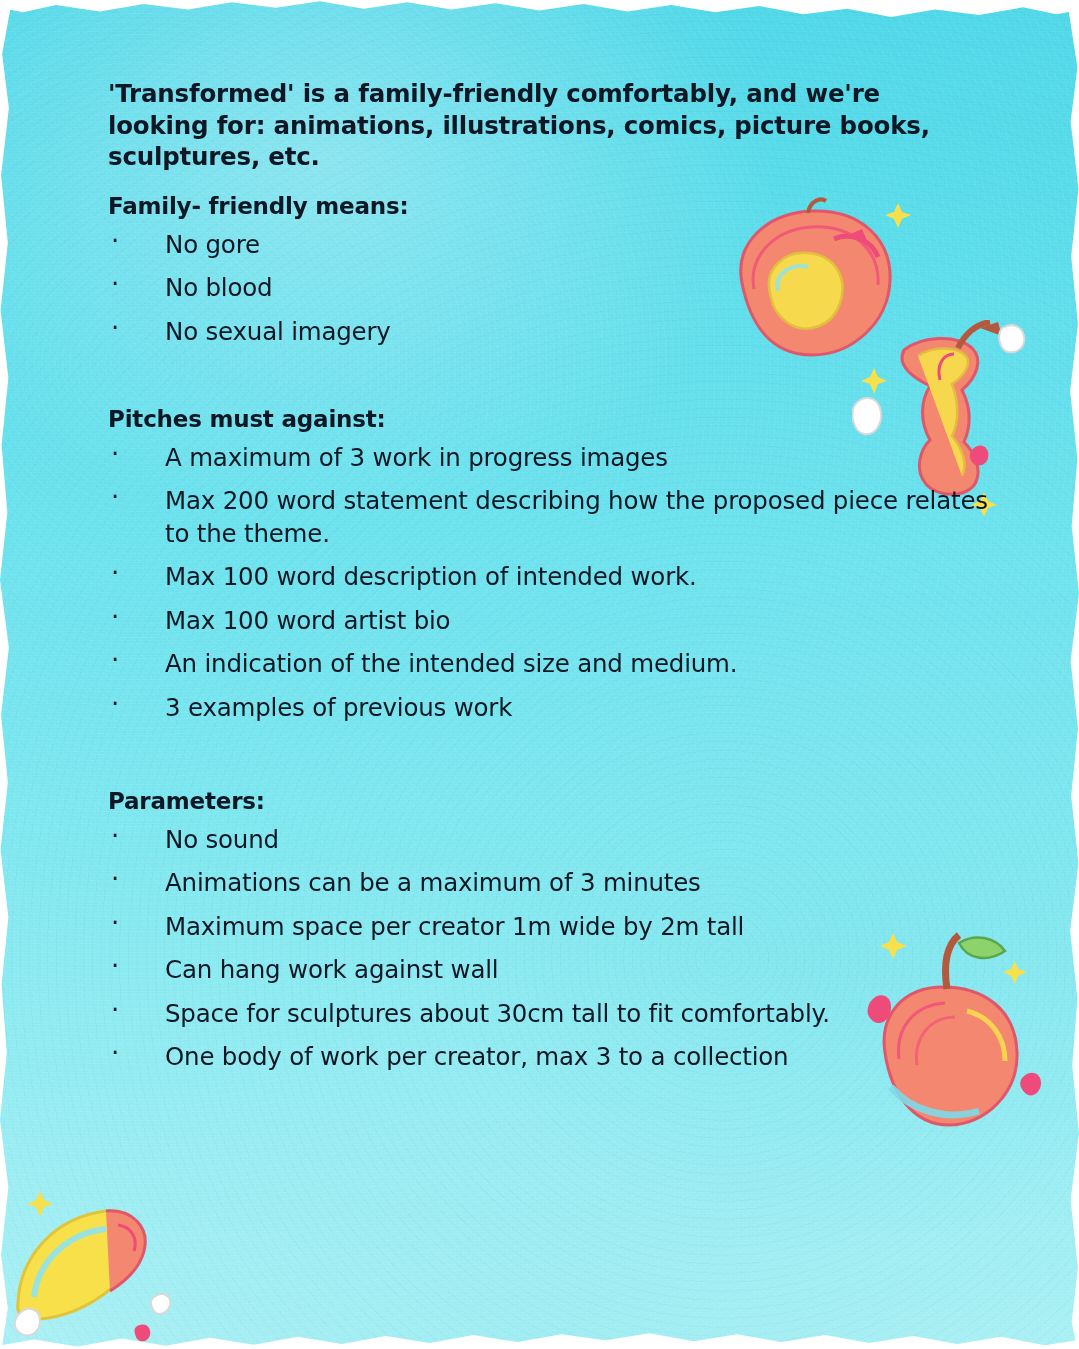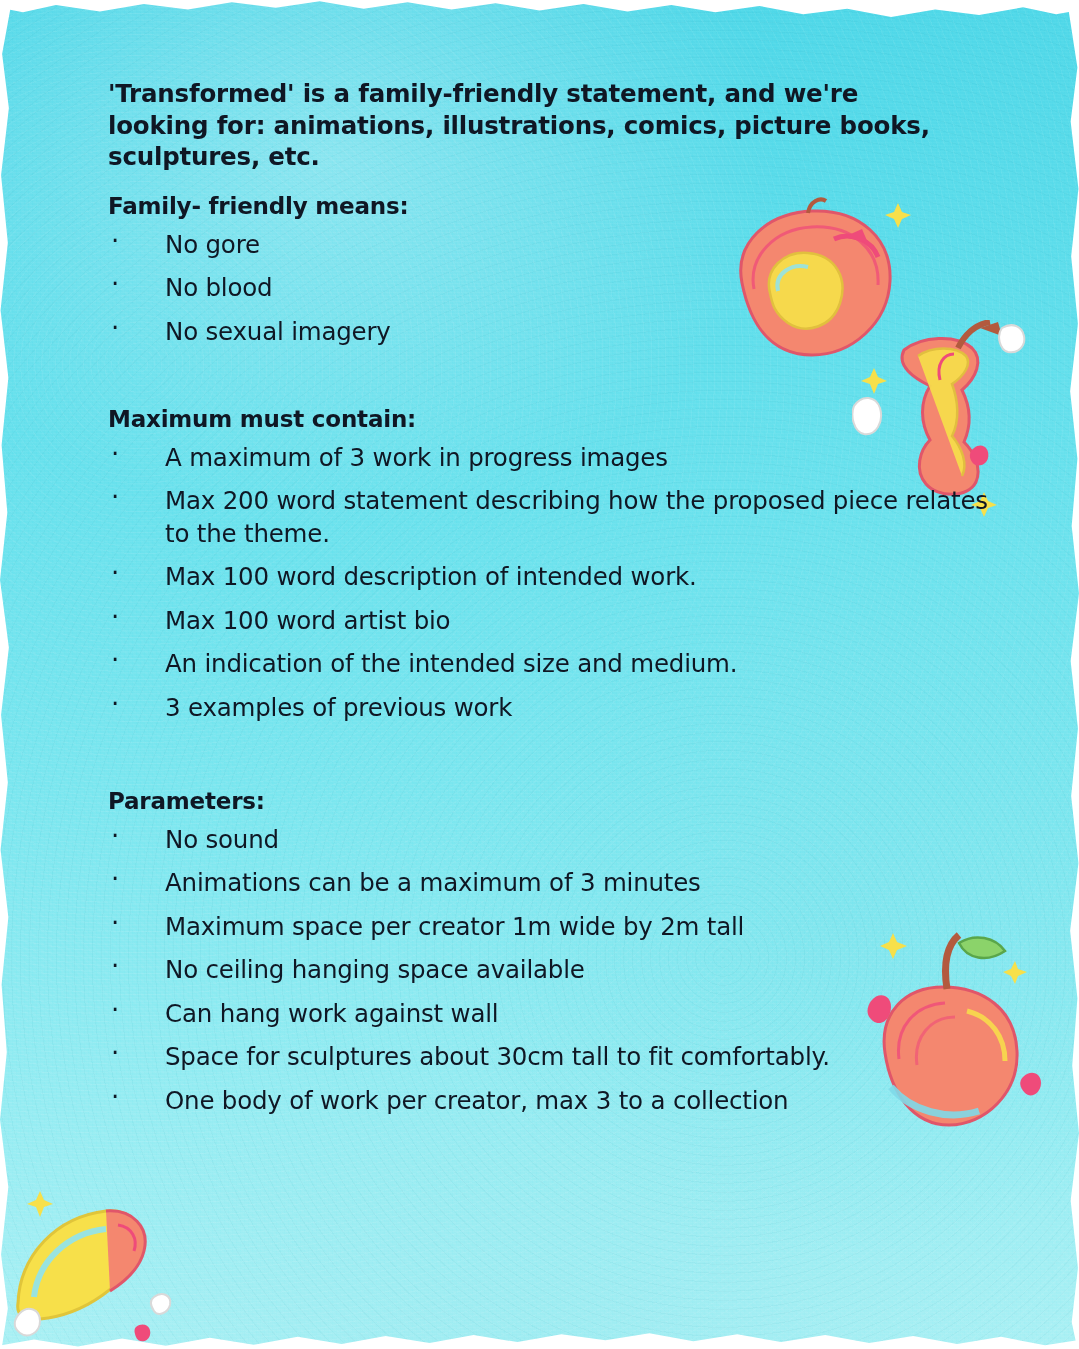--- a/index.html
+++ b/index.html
@@ -195,47 +195,46 @@
     <path d="M24 112 C28 76 58 48 96 44" fill="none" stroke="#8ee3ef" stroke-width="6" opacity="0.9"></path>
     <path d="M96 26 C122 24 140 42 134 66 C130 82 116 96 100 106" fill="#f4876f" stroke="#e0566a" stroke-width="3"></path>
     <path d="M108 40 C122 42 128 54 124 66" fill="none" stroke="#ef4b7a" stroke-width="3"></path>
     <path d="M10 128 C18 120 30 124 30 136 C30 148 18 154 10 148 C2 142 4 134 10 128 Z" fill="#ffffff" stroke="#d9d9d9" stroke-width="2"></path>
     <path d="M144 112 C152 106 162 110 160 120 C158 128 148 132 144 126 C140 120 140 115 144 112 Z" fill="#ffffff" stroke="#d9d9d9" stroke-width="2"></path>
     <path d="M126 142 C134 136 142 142 140 150 C138 158 128 158 126 152 C124 147 124 144 126 142 Z" fill="#ef4b7a"></path>
     <path d="M30 6 l4 9 9 4 -9 3 -4 10 -4 -10 -9 -3 9 -4 z" fill="#f7e04a"></path>
   </svg>
 
   <div class="content">
-    <p class="para">'Transformed' is a family-friendly statement, and we're looking for: animations, illustrations, comics, picture books, sculptures, etc.</p>
+    <p class="para">'Transformed' is a family-friendly comfortably, and we're looking for: animations, illustrations, comics, picture books, sculptures, etc.</p>
 
     <h2 class="section-head">Family- friendly means:</h2>
     <ul class="bullets">
       <li>No gore</li>
       <li>No blood</li>
       <li>No sexual imagery</li>
     </ul>
 
     <div class="gap-md"></div>
 
-    <h2 class="section-head">Maximum must contain:</h2>
+    <h2 class="section-head">Pitches must against:</h2>
     <ul class="bullets spaced">
       <li>A maximum of 3 work in progress images</li>
       <li>Max 200 word statement describing how the proposed piece relates to the theme.</li>
       <li>Max 100 word description of intended work.</li>
       <li>Max 100 word artist bio</li>
       <li>An indication of the intended size and medium.</li>
       <li>3 examples of previous work</li>
     </ul>
 
     <div class="gap-lg"></div>
 
     <h2 class="section-head">Parameters:</h2>
     <ul class="bullets spaced">
       <li>No sound</li>
       <li>Animations can be a maximum of 3 minutes</li>
       <li>Maximum space per creator 1m wide by 2m tall</li>
-      <li>No ceiling hanging space available</li>
       <li>Can hang work against wall</li>
       <li>Space for sculptures about 30cm tall to fit comfortably.</li>
       <li>One body of work per creator, max 3 to a collection</li>
     </ul>
   </div>
 </div>
 
 </body></html>

